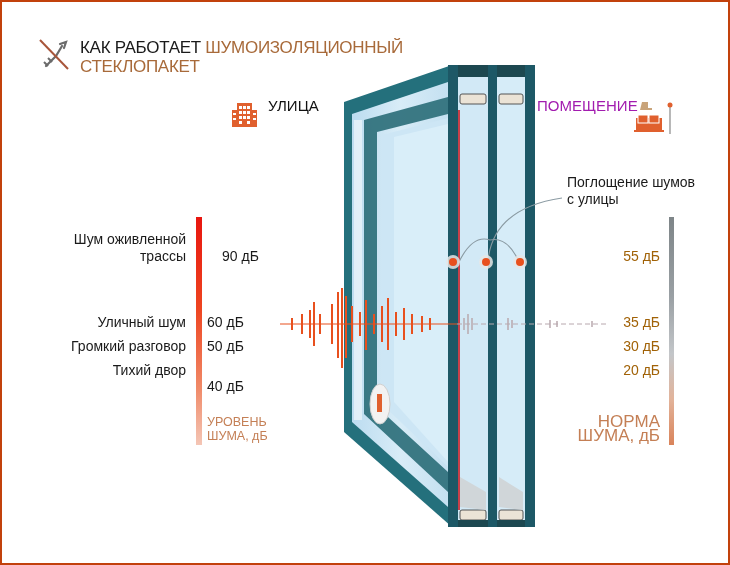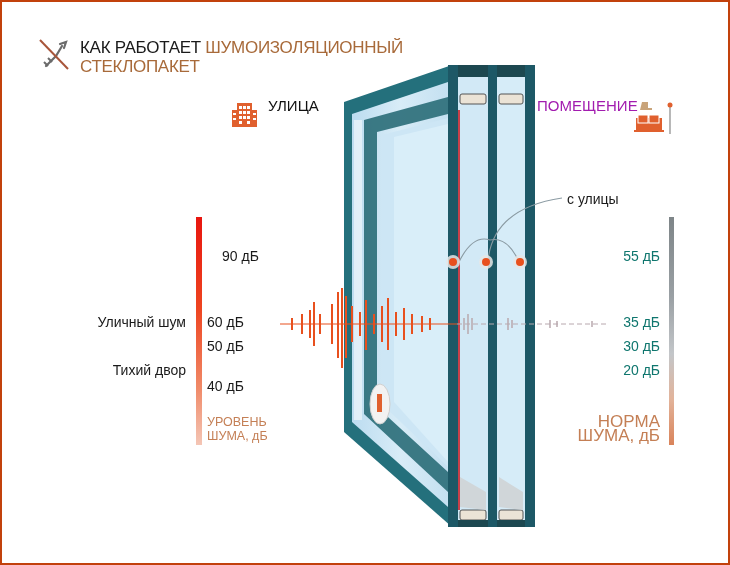--- a/index.html
+++ b/index.html
@@ -30,21 +30,21 @@
   .scale-left {
     left: 194px; top: 215px; width: 6px; height: 228px;
     background: linear-gradient(to bottom, #e8160f 0%, #ee4420 40%, #f08a68 75%, #f4c6b6 100%);
   }
   .scale-right {
     left: 667px; top: 215px; width: 5px; height: 228px;
     background: linear-gradient(to bottom, #7e8588 0%, #9aa0a4 35%, #c3c6c9 60%, #e2b39a 80%, #d9835a 100%);
   }
   .row-label { font-size: 14px; color: #1a1a1a; text-align: right; line-height: 17px; white-space: nowrap; }
   .db-left { font-size: 14px; color: #1a1a1a; left: 205px; }
-  .db-right { font-size: 14px; color: #0f766e; right: 68px; text-align: right; }
+  .db-right { font-size: 14px; color: #a16207; right: 68px; text-align: right; }
   .caption-left { left: 205px; top: 413px; font-size: 12.5px; line-height: 14px; color: #c47f55; }
   .caption-right { right: 68px; top: 413px; font-size: 17px; line-height: 14px; color: #c47f55; text-align: right; }
 
   .absorb-label { left: 565px; top: 172px; font-size: 14px; line-height: 17px; color: #1a1a1a; }
 
   svg { display: block; }
 </style>
 </head>
 <body>
 
@@ -98,25 +98,30 @@
       <rect x="6" y="15" width="10" height="8" fill="#e0602e" stroke="#fff" stroke-width="1"></rect>
       <rect x="17" y="15" width="10" height="8" fill="#e0602e" stroke="#fff" stroke-width="1"></rect>
       <rect x="2" y="30" width="30" height="2" fill="#e0602e"></rect>
       <line x1="38" y1="6" x2="38" y2="34" stroke="#888" stroke-width="1.2"></line>
       <circle cx="38" cy="5" r="2.5" fill="#e0602e"></circle>
     </svg>
   </div>
 
   <div class="abs scale-left"></div>
 
+  <div class="abs row-label" style="right:542px; top:229px;">
+    <span>Шум оживленной</span><br>
+    <span>трассы</span>
+  </div>
   <div class="abs db-left" style="top:246px;margin-left:15px;">90 дБ</div>
 
   <div class="abs row-label" style="right:542px; top:312px;">Уличный шум</div>
   <div class="abs db-left" style="top:312px;">60 дБ</div>
 
+  <div class="abs row-label" style="right:542px; top:336px;">Громкий разговор</div>
   <div class="abs db-left" style="top:336px;text-align:center;">50 дБ</div>
 
   <div class="abs row-label" style="right:542px; top:360px;">Тихий двор</div>
   <div class="abs db-left" style="top:360px;margin-top:16px;">40 дБ</div>
 
   <div class="abs caption-left">
     <span>УРОВЕНЬ</span><br>
     <span>ШУМА, дБ</span>
   </div>
 
@@ -124,21 +129,21 @@
   <div class="abs db-right" style="top:246px;">55 дБ</div>
   <div class="abs db-right" style="top:312px;">35 дБ</div>
   <div class="abs db-right" style="top:336px;">30 дБ</div>
   <div class="abs db-right" style="top:360px;">20 дБ</div>
   <div class="abs caption-right">
     <span>НОРМА</span><br>
     <span>ШУМА, дБ</span>
   </div>
 
   <div class="abs absorb-label">
-    <br>
+    <span>Поглощение шумов</span><br>
     <span>с улицы</span>
   </div>
 
   <div class="abs" style="left:0; top:0; width:730px; height:565px; pointer-events:none;">
     <svg width="726" height="561" viewBox="0 0 726 561">
       <defs>
         <linearGradient id="glassG" x1="0" x2="1" y1="0" y2="0">
           <stop offset="0" stop-color="#bcdcf0"></stop>
           <stop offset="0.5" stop-color="#d8ecf7"></stop>
           <stop offset="1" stop-color="#c4e0f1"></stop>

